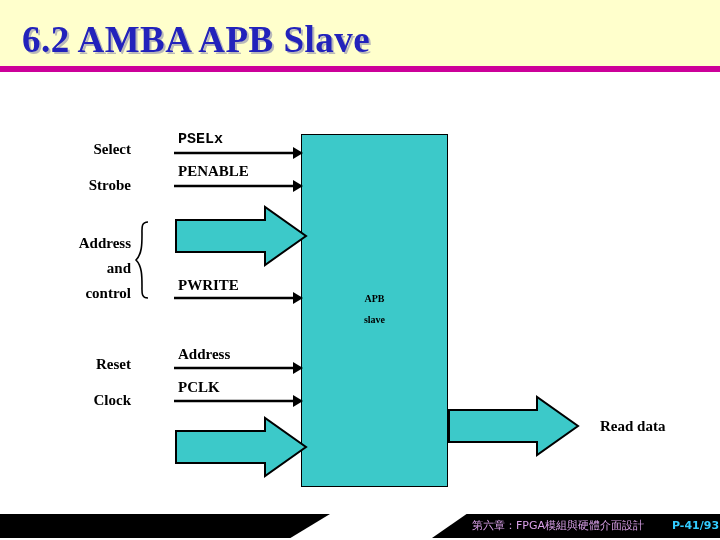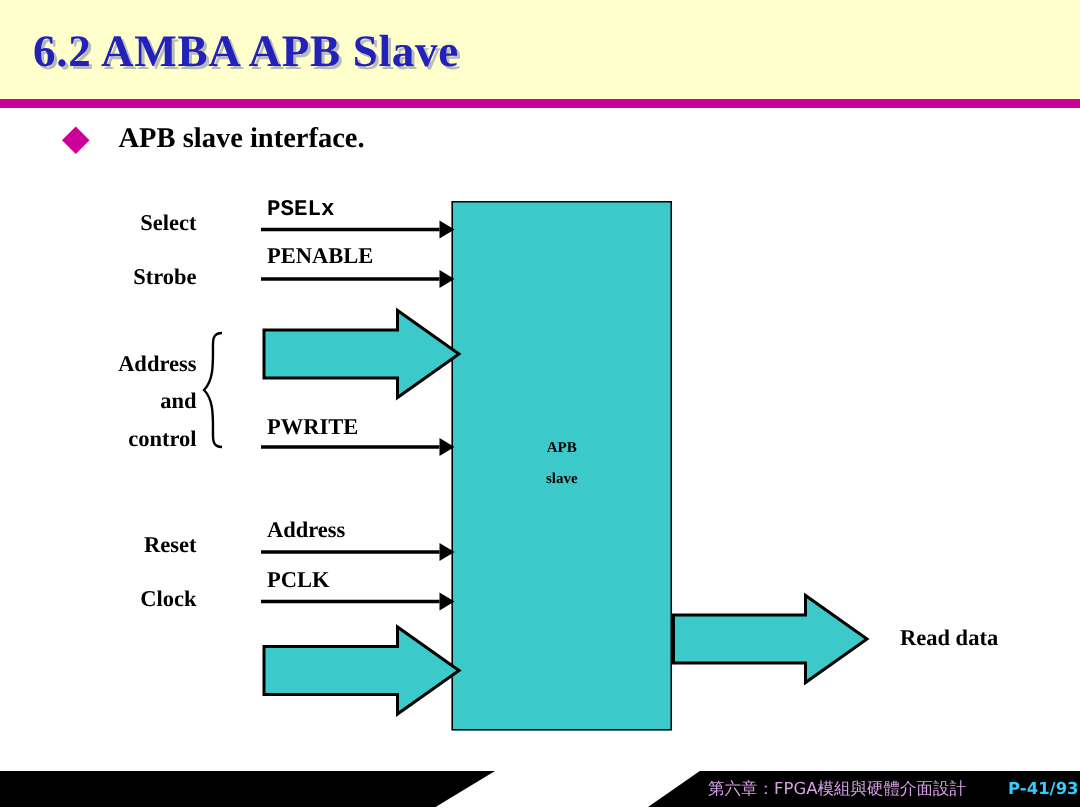--- a/index.html
+++ b/index.html
@@ -33,21 +33,21 @@
     left: 0; top: 66px;
     width: 720px;
     height: 6px;
     background: #cc0099;
   }
   #slide-title {
     position: absolute;
     left: 22px;
     top: 18px;
     font-family: "Liberation Serif", "DejaVu Serif", serif;
-    font-size: 30px;
+    font-size: 37px;
     font-weight: bold;
     color: #2222bb;
     letter-spacing: 0.5px;
     text-shadow: 2px 2px 0 #b9b9b9;
     white-space: nowrap;
   }
 
   
   #bullet-row {
     position: absolute;
@@ -180,24 +180,20 @@
 </style>
 </head>
 <body>
 
 <div id="slide">
 
   <div id="title-band"></div>
   <div id="title-rule"></div>
   <div id="slide-title">6.2 AMBA APB Slave</div>
 
-  <div id="bullet-row">
-    <div id="bullet-marker"></div>
-    <div id="bullet-text">APB slave interface.</div>
-  </div>
 
   <div id="diagram">
 
     <div id="slave-box"></div>
     <div id="slave-box-label">
       <div>APB</div>
       <div>slave</div>
     </div>
 
     <div class="label right-al" style="left:46px; top:141px; width:85px;">Select</div>

